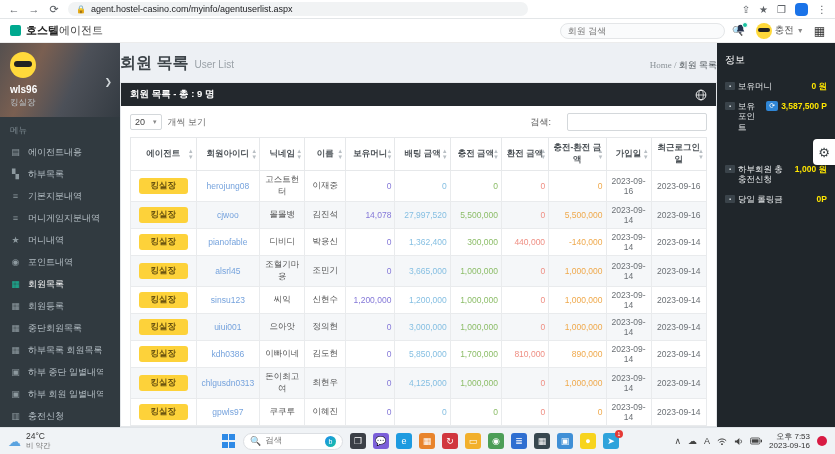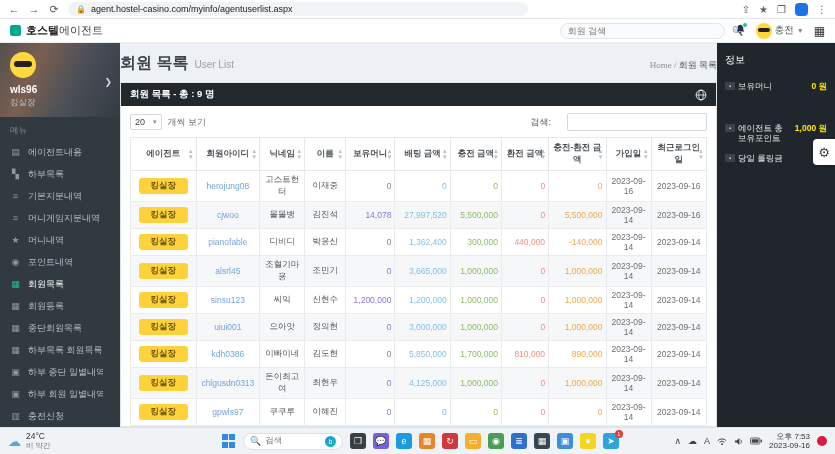--- a/index.html
+++ b/index.html
@@ -457,25 +457,31 @@
     <aside class="info-panel">
       <div class="info-title">정보</div>
       <div id="info-items">
   <div class="info-item">
     <span class="ii-icon">▪</span>
     <span class="ii-label">보유머니</span>
 
     <span class="ii-value">0 원</span>
   </div>
 
-<div class="info-gap"></div>
-
   <div class="info-item">
     <span class="ii-icon">▪</span>
-    <span class="ii-label">에이전트 총 보유포인트</span>
+    <span class="ii-label">보유포인트</span>
+    <span class="refresh-btn" style="display: block;">⟳</span>
+    <span class="ii-value">3,587,500 P</span>
+  </div>
+<div class="info-gap"></div>
+
+  <div class="info-item">
+    <span class="ii-icon">▪</span>
+    <span class="ii-label">하부회원 총 충전신청</span>
 
     <span class="ii-value">1,000 원</span>
   </div>
 
   <div class="info-item">
     <span class="ii-icon">▪</span>
     <span class="ii-label">당일 롤링금</span>
 
     <span class="ii-value">0P</span>
   </div>

